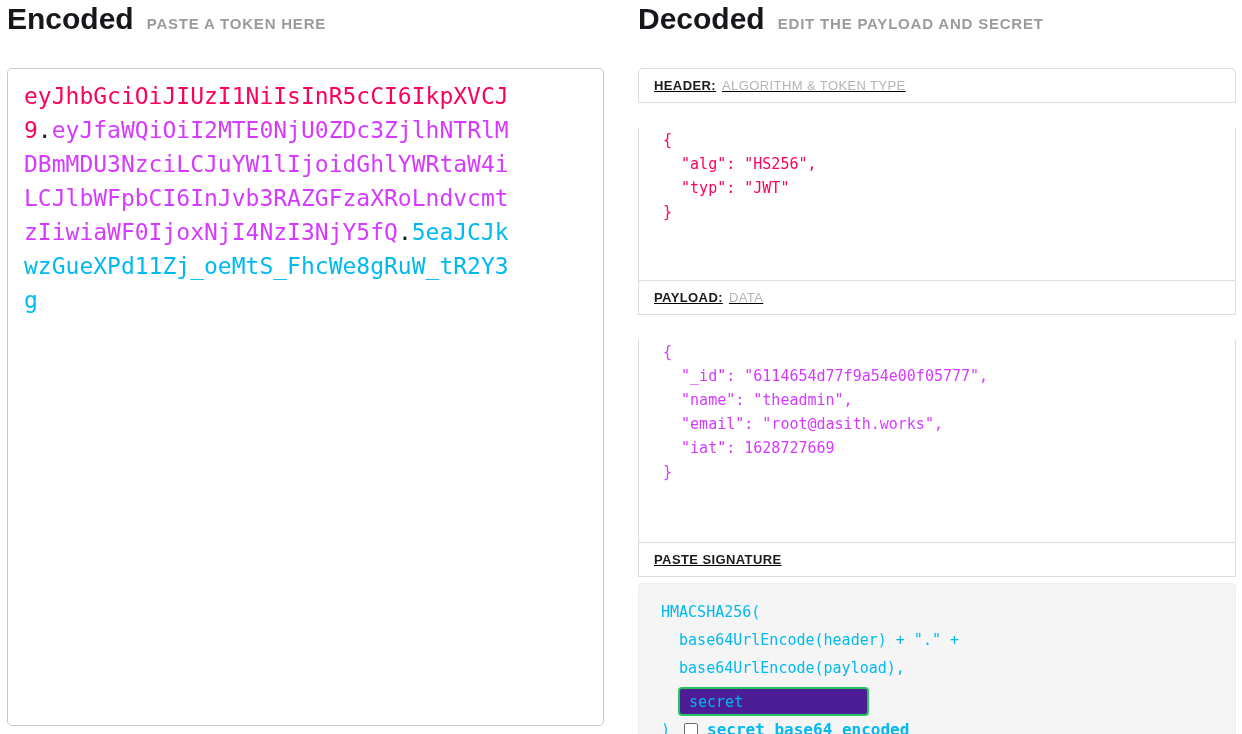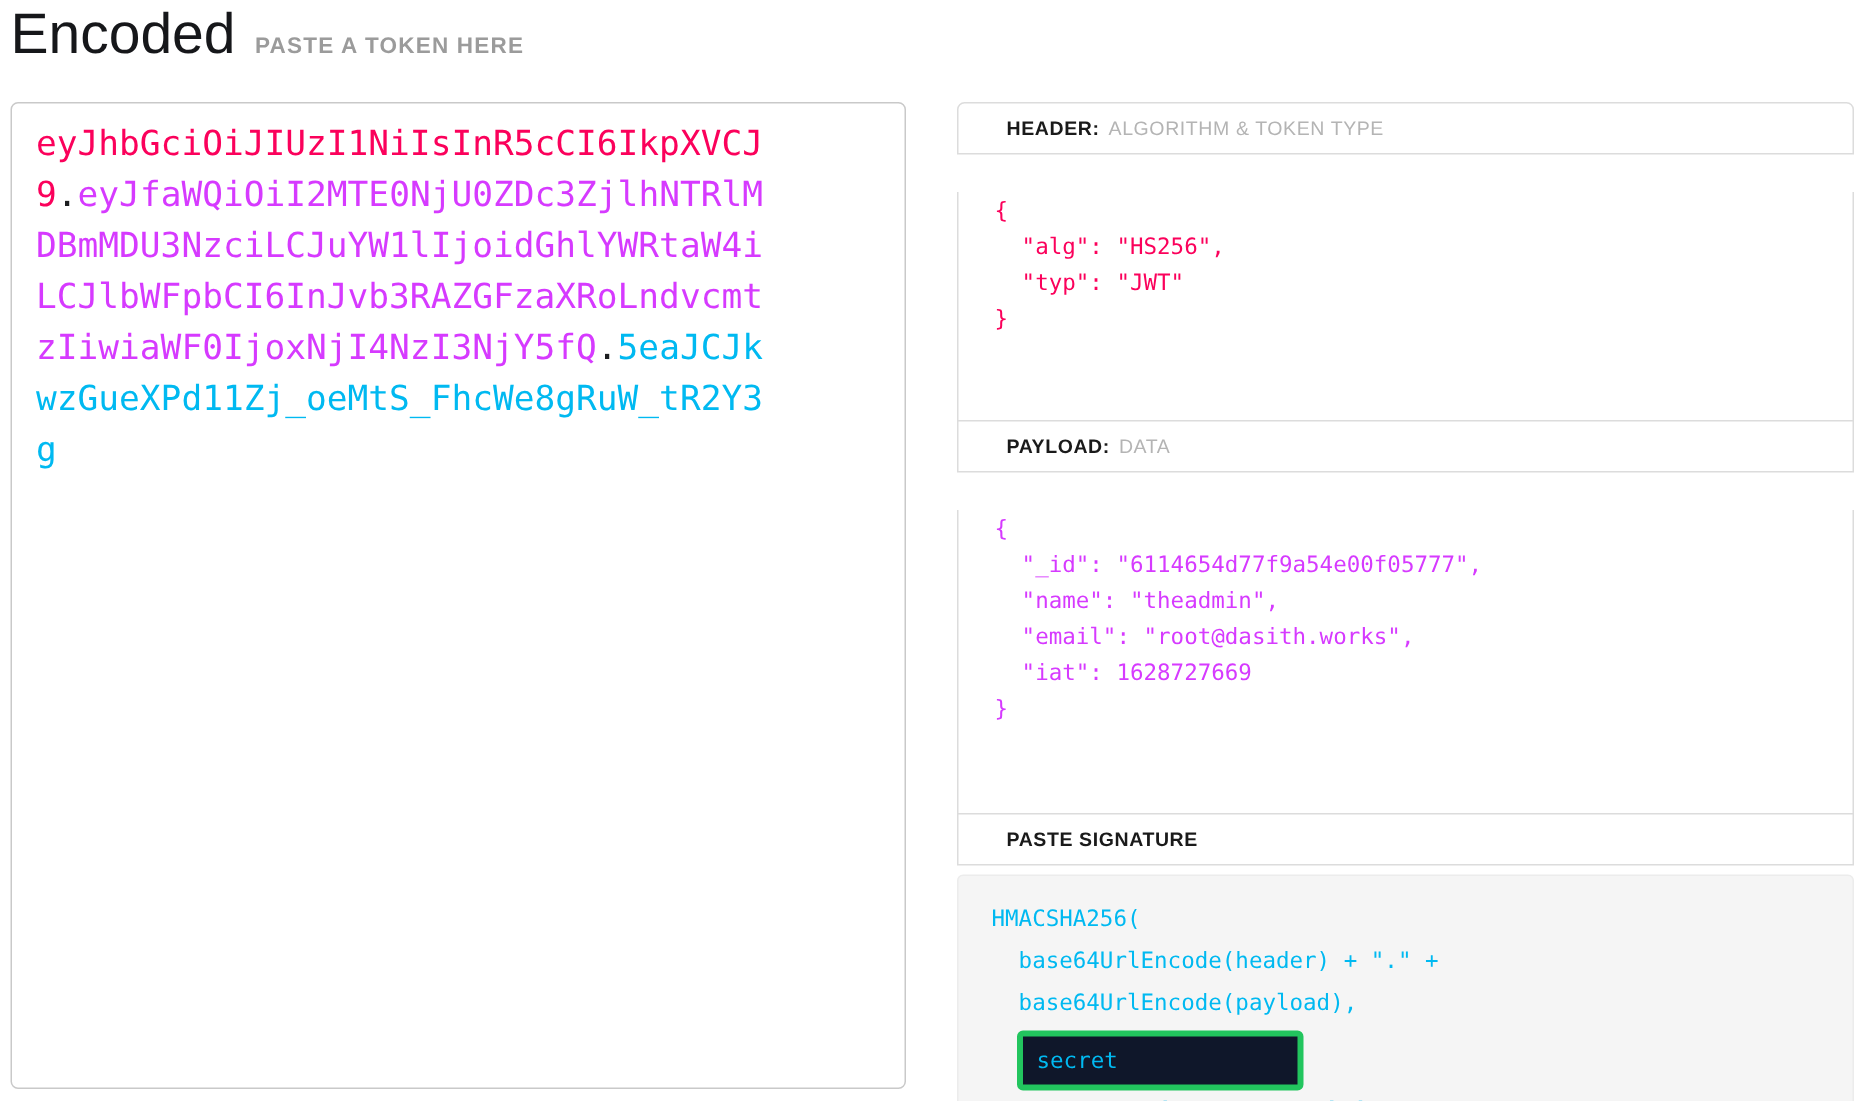--- a/index.html
+++ b/index.html
@@ -3,42 +3,42 @@
 <meta charset="utf-8">
 <style>
   * { box-sizing: border-box; margin: 0; padding: 0; }
   html,body { width:1242px; height:734px; background:#fff; font-family:"Liberation Sans", sans-serif; overflow:hidden; }
   #stage { position:relative; width:1242px; height:734px; }
 
   
   .col-head { position:absolute; top:2px; display:flex; align-items:baseline; }
   #encoded-head { left:7px; }
   #decoded-head { left:638px; }
-  .big-title { font-size:38px; color:#16171a; font-weight:400; letter-spacing:0px; }
+  .big-title { font-size:30px; color:#16171a; font-weight:700; letter-spacing:0px; }
   .sub-title { font-size:15px; color:#9b9b9b; letter-spacing:0.8px; margin-left:13px; font-weight:700; }
 
   
   #encoded-panel {
     position:absolute; left:7px; top:68px; width:597px; height:658px;
     background:#fff; border:1px solid #c9c9c9; border-radius:5px;
   }
   #token-input {
     display:block; margin:10px 0 0 16px; width:492px;
     font-family:"DejaVu Sans Mono", monospace;
     font-size:23px; line-height:34px;
     white-space:pre-wrap; word-break:break-all;
     cursor:text;
   }
   .tok-dot { color:#1d1e21; }
 
   
   #decoded-panel { position:absolute; left:638px; top:68px; width:598px; }
   .strip {
     height:35px; background:#fff; border:1px solid #dcdcdc;
-    display:flex; align-items:center; padding-left:32px;
+    display:flex; align-items:center; padding-left:15px;text-decoration:underline;
   }
   .strip.first { border-radius:5px 5px 0 0; }
   .strip + .content, .content + .strip { margin-top:-1px; }
   .strip-label { font-size:13px; color:#1a1a1a; font-weight:700; letter-spacing:0.4px; }
   .strip-sublabel { font-size:13px; color:#b4b4b4; letter-spacing:0.4px; margin-left:6px; font-weight:400;text-align:center; }
   .content { background:#fff; border-left:1px solid #dcdcdc; border-right:1px solid #dcdcdc; }
   #header-content { height:153px; }
   #payload-content { height:203px; }
   .json-pre {
     margin:26px 0 0 24px;
@@ -48,40 +48,44 @@
 
   
   #signature-box {
     margin-top:6px; height:193px; background:#f5f5f5;
     border:1px solid #ececec; border-radius:4px;
     padding:14px 0 0 22px;
     font-family:"DejaVu Sans Mono", monospace; font-size:15px;
   }
   .sig-line { line-height:28px; white-space:pre; }
   #secret-input {
-    display:block; margin:5px 0 4px 17px; width:191px; height:40px;
-    border:4px solid #22c55e; border-radius:4px; background:#0f172a;
+    display:block; margin:5px 0 4px 17px; width:191px; height:29px;
+    border:2px solid #22c55e; border-radius:4px; background:#4c1d95;
     font-family:"DejaVu Sans Mono", monospace; font-size:15px; padding:0 9px;
     outline:none;
   }
   #sig-close-row { display:flex; align-items:center; margin-top:4px; }
   #b64-checkbox {
     width:14px; height:14px; margin-left:14px; appearance:none; -webkit-appearance:none;
     border:1.5px solid #6d6d6d; border-radius:2px; background:#fff; cursor:pointer;
   }
   #b64-label { font-weight:700; font-size:16px; margin-left:9px; cursor:pointer; }
 </style>
 </head>
 <body>
 
 <div id="stage">
 
   <div class="col-head" id="encoded-head">
     <span class="big-title">Encoded</span>
     <span class="sub-title">PASTE A TOKEN HERE</span>
+  </div>
+  <div class="col-head" id="decoded-head">
+    <span class="big-title">Decoded</span>
+    <span class="sub-title">EDIT THE PAYLOAD AND SECRET</span>
   </div>
 
   <div id="encoded-panel">
     <pre id="token-input"><span class="tok-header" style="color: rgb(251, 1, 91);">eyJhbGciOiJIUzI1NiIsInR5cCI6IkpXVCJ9</span><span class="tok-dot">.</span><span class="tok-payload" style="color: rgb(214, 58, 255);">eyJfaWQiOiI2MTE0NjU0ZDc3ZjlhNTRlMDBmMDU3NzciLCJuYW1lIjoidGhlYWRtaW4iLCJlbWFpbCI6InJvb3RAZGFzaXRoLndvcmtzIiwiaWF0IjoxNjI4NzI3NjY5fQ</span><span class="tok-dot">.</span><span class="tok-signature" style="color: rgb(0, 185, 241);">5eaJCJkwzGueXPd11Zj_oeMtS_FhcWe8gRuW_tR2Y3g</span></pre>
   </div>
 
   <div id="decoded-panel">
 
     <div class="strip first">
       <span class="strip-label">HEADER:</span>

